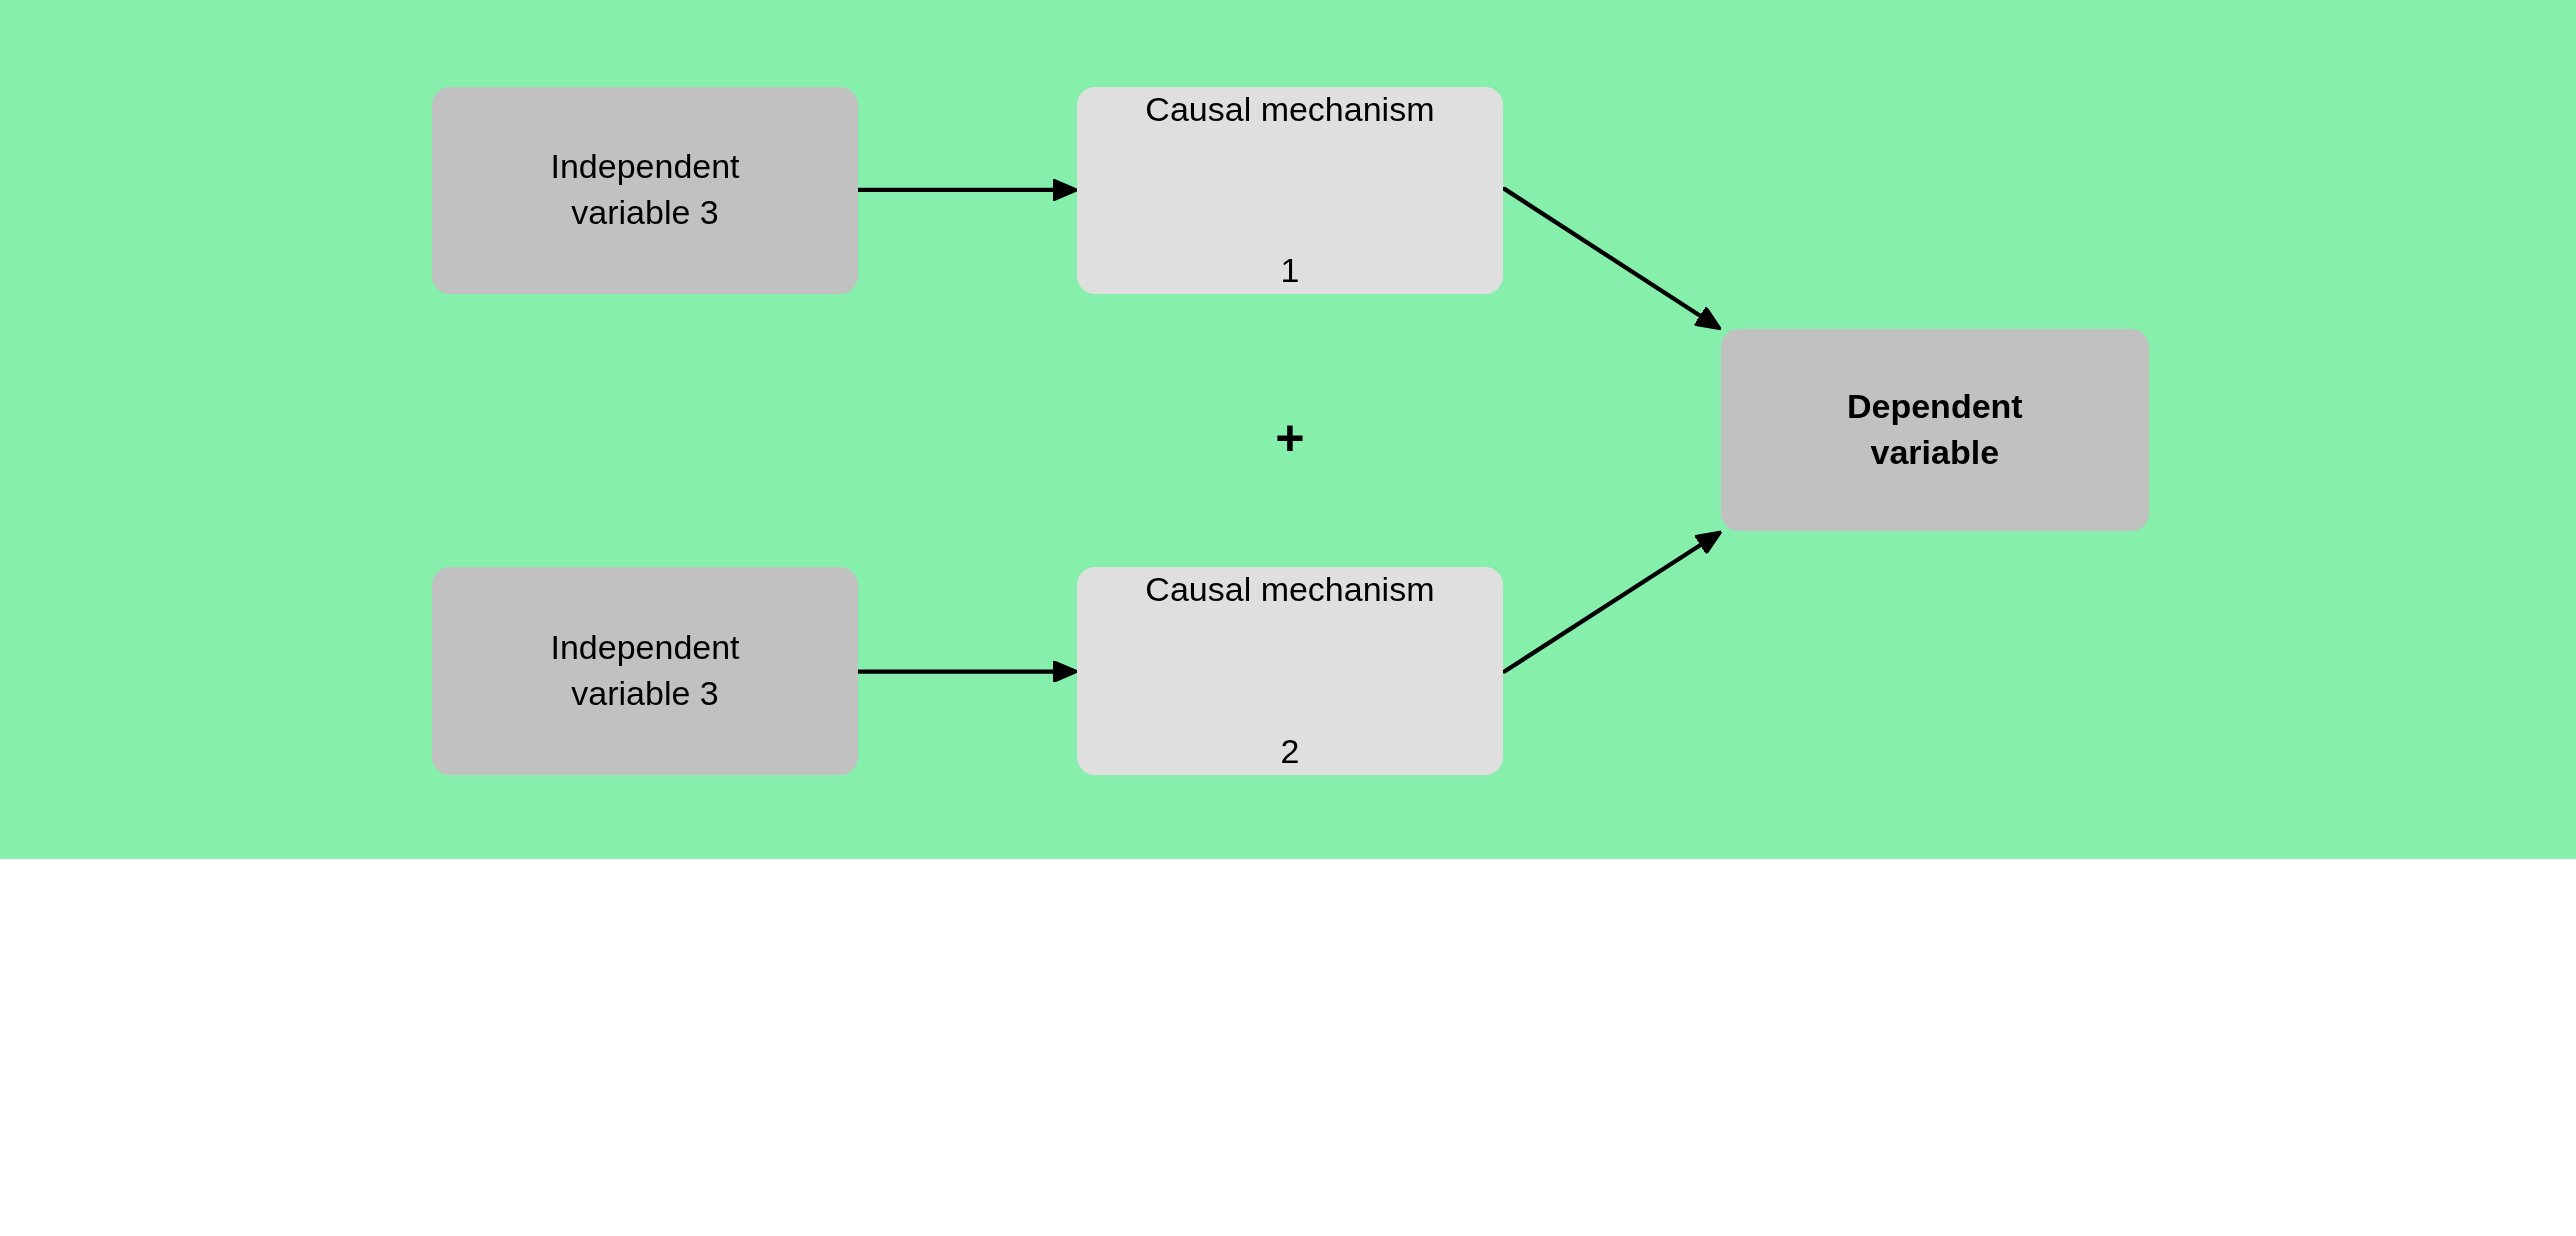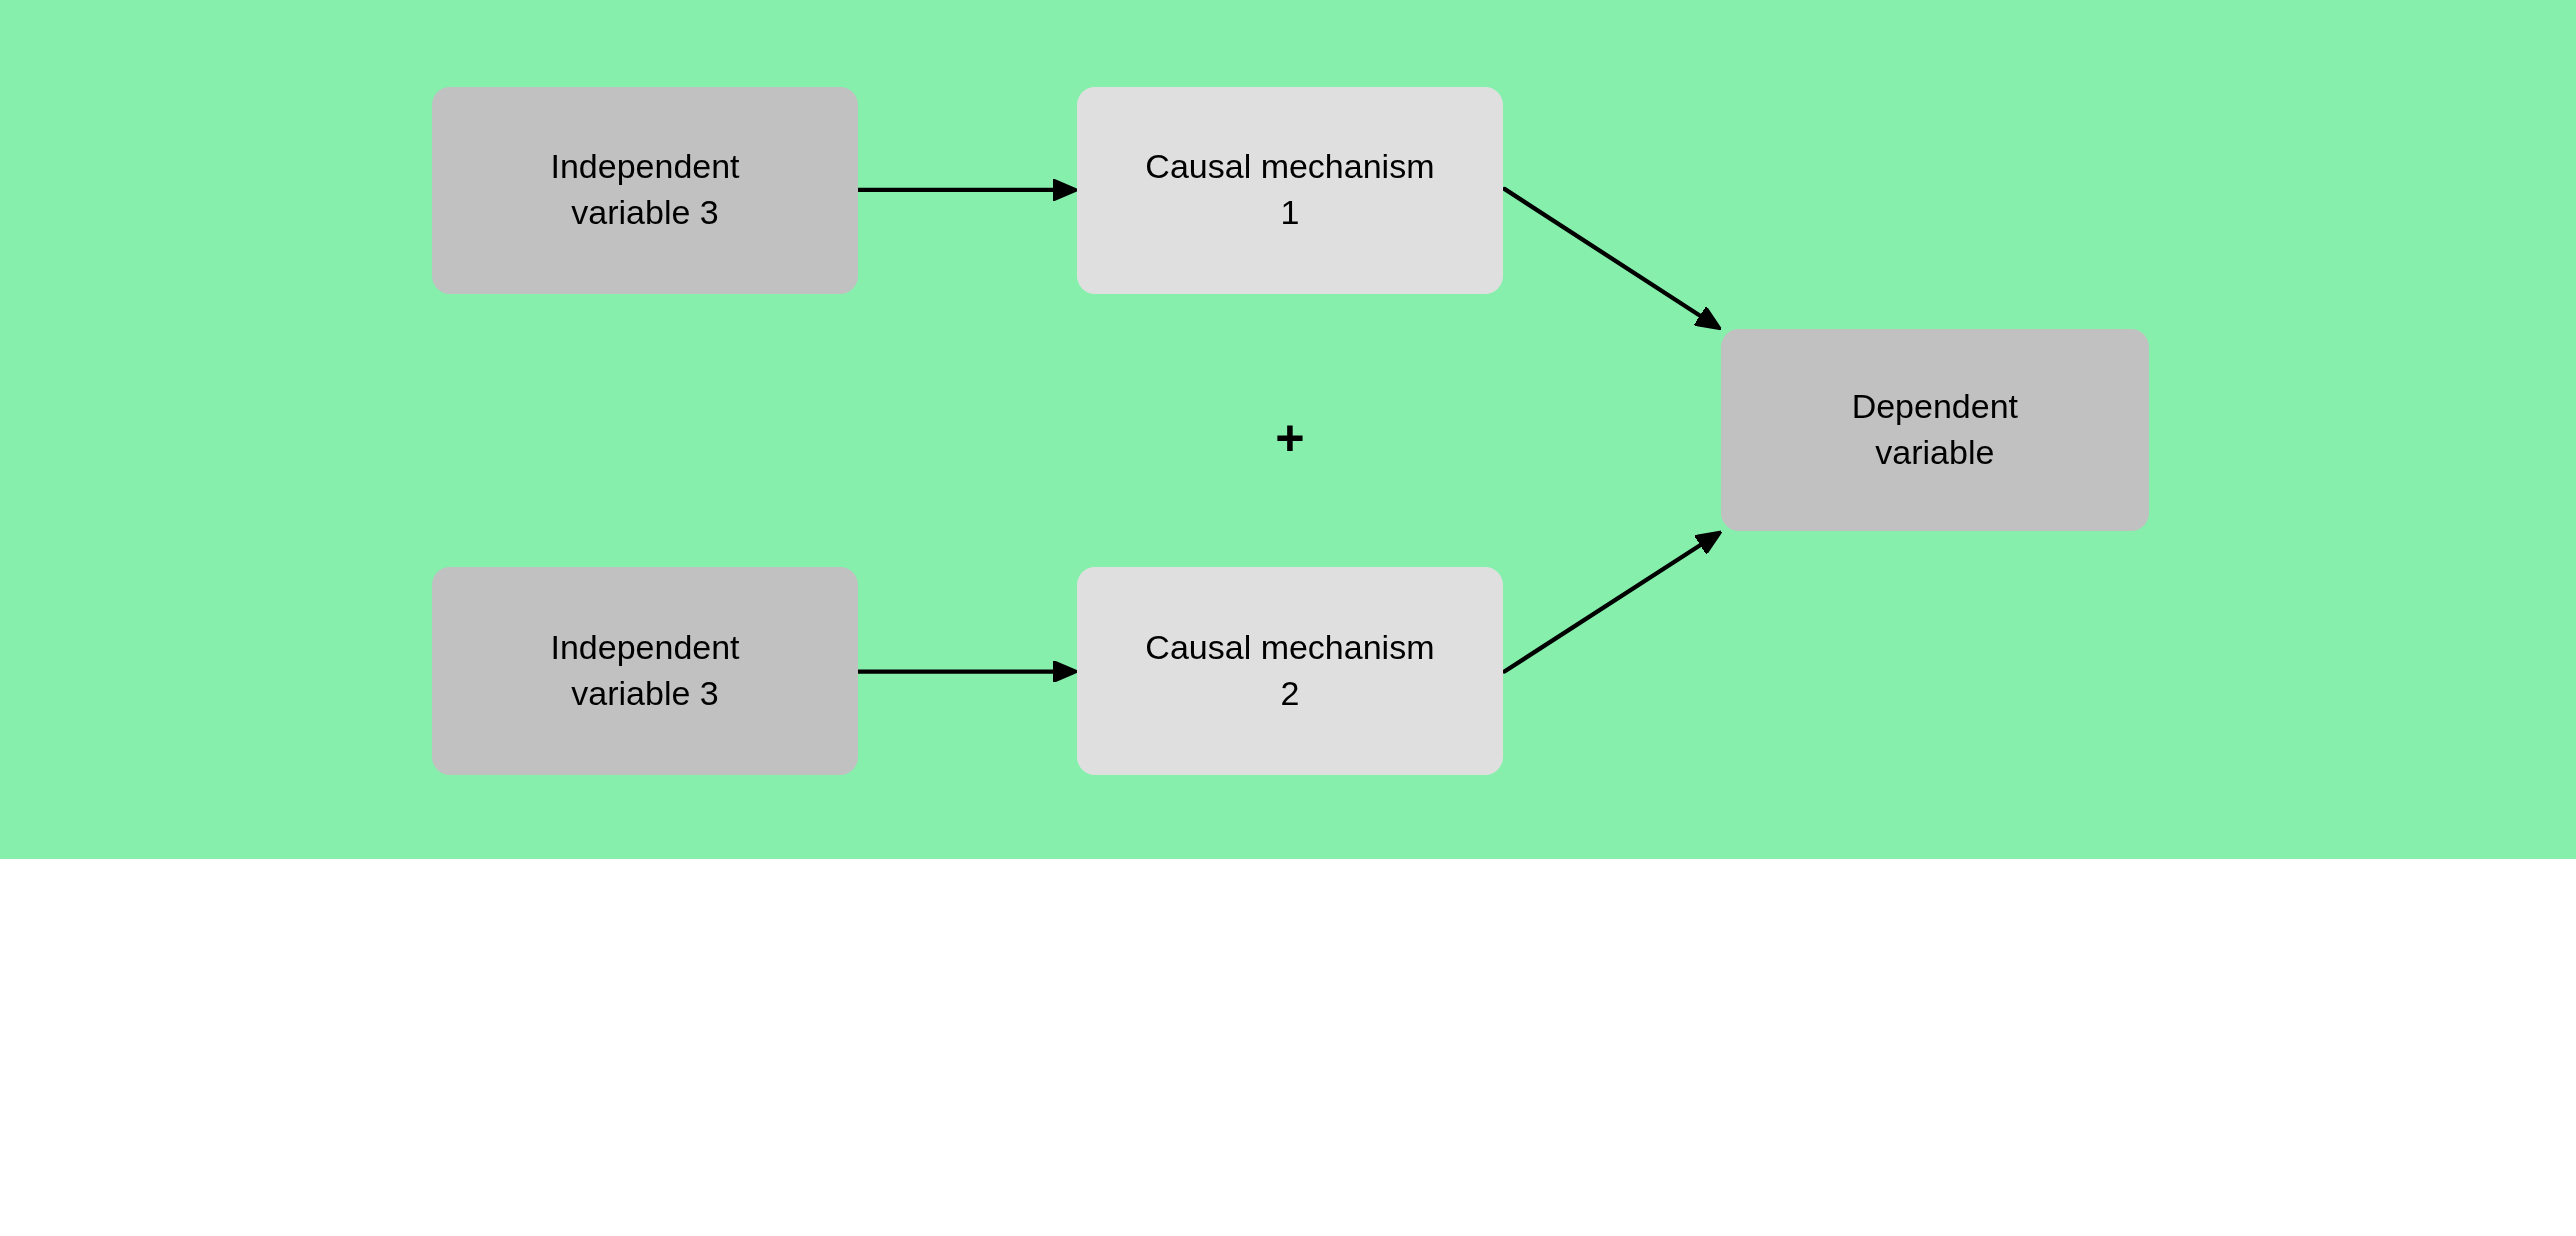--- a/index.html
+++ b/index.html
@@ -27,25 +27,25 @@
     flex-direction: column;
     align-items: center;
     justify-content: center;
     border-radius: 0.7vw;
     color: #000000;
     font-size: 1.32vw;
     line-height: 1.35;
     text-align: center;
   }
   .node-dark  { background: #c1c1c1; }
-  .node-light { background: #dfdfdf; }
+  .node-light { background: #dfdfdf; justify-content: space-between; }
 
   .node-iv1 { left: 16.76%; top: 10.08%; width: 16.56%; height: 24.17%; }
   .node-cm1 { left: 41.81%; top: 10.08%; width: 16.53%; height: 24.17%; }
-  .node-dv  { left: 66.81%; top: 38.33%; width: 16.60%; height: 23.54%; }
+  .node-dv  { left: 66.81%; top: 38.33%; width: 16.60%; height: 23.54%; font-weight: bold; }
   .node-iv2 { left: 16.76%; top: 66.08%; width: 16.56%; height: 24.17%; }
   .node-cm2 { left: 41.81%; top: 66.08%; width: 16.53%; height: 24.17%; }
 
   .plus {
     position: absolute;
     left: 50.07%;
     top: 51.0%;
     transform: translate(-50%, -50%);
     font-size: 1.95vw;
     font-weight: bold;

